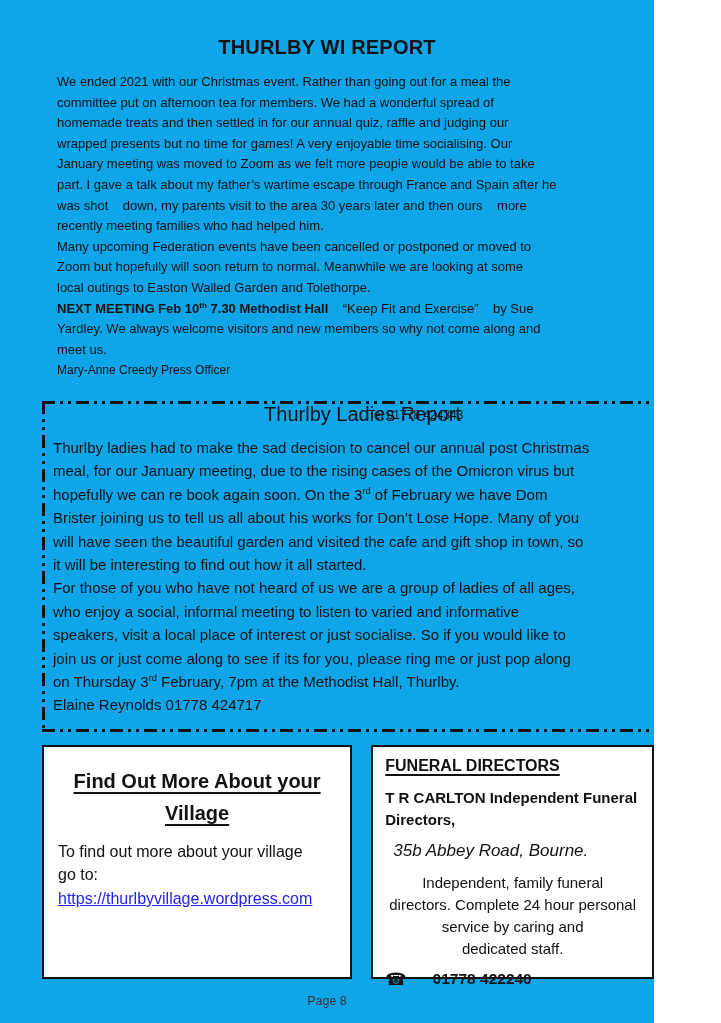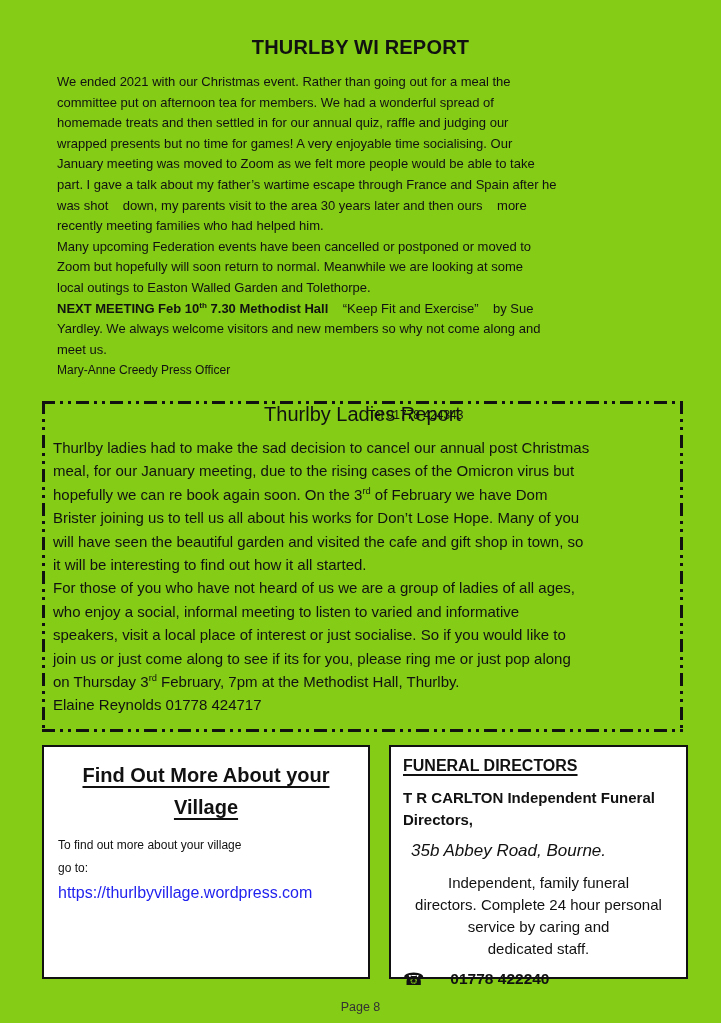--- a/index.html
+++ b/index.html
@@ -1,17 +1,17 @@
 <!DOCTYPE html>
 <html style="--link-color: #2222ee;"><head>
 <meta charset="utf-8">
 <style>
   html,body{margin:0;padding:0;background:#fff;}
   .page{
-    position:relative;width:721px;height:1023px;background:#84cc16;
+    position:relative;width:654px;height:1023px;background:#0ea5e9;
     color:#111;font-family:"Liberation Sans","DejaVu Sans",sans-serif;
     overflow:hidden;
   }
   
   .wi-title{
     text-align:center;font-size:20px;font-weight:bold;
     margin:34px 0 0;line-height:26px;letter-spacing:.2px;
   }
   .wi-body{
     margin:12px 0 0 57px;width:625px;
@@ -52,48 +52,48 @@
     text-align:center;font-size:20px;font-weight:normal;
     margin:14px 0 0;line-height:26px;
   }
   .ladies-body{
     margin:9px 16px 0 11px;font-size:15px;line-height:23.4px;
     white-space:pre-wrap;
   }
   
   .bottom-row{display:flex;margin:13px 0 0 42px;gap:19px;}
   .box{box-sizing:border-box;border:2px solid #111;height:234px;background:#fff;}
-  .village-box{width:328px;padding:6px 14px;}
+  .village-box{width:328px;padding:12px 14px;}
   .village-title{
     text-align:center;font-size:20px;font-weight:bold;line-height:32px;
     margin:6px 0 0;text-decoration:underline;
     text-decoration-thickness:2px;text-underline-offset:4px;
   }
-  .vb-text{margin:0;font-size:12px;line-height:23.5px;white-space:pre-line;}
+  .vb-text{margin:0;font-size:16px;line-height:23.5px;white-space:pre-line;}
   .vb-intro{margin-top:11px;}
   .vb-link{
     display:block;color:var(--link-color,#2222ee);
-    font-size:16px;line-height:23.5px;
+    text-decoration:underline;font-size:16px;line-height:23.5px;
     cursor:pointer;
   }
   .funeral-box{width:299px;padding:8px 12px;}
   .fd-title{
     font-size:16px;line-height:22px;margin:0;
     text-decoration:underline;text-decoration-thickness:1.5px;
     text-underline-offset:3px;display:inline-block;
   }
   .fd-name{font-size:15px;line-height:22.5px;margin:10px 0 0;}
   .fd-address{font-size:17px;line-height:22.5px;margin:8px;font-style:italic;}
   .fd-desc{font-size:15px;line-height:22px;margin:10px 0 0;white-space:pre-line;text-align:center;}
   .fd-phone{margin:7px 0 0;font-size:15px;line-height:24px;}
   .fd-phone .phone-icon{font-size:17px;vertical-align:-1px;}
   .fd-phone .phone-number{margin-left:22px;font-size:15.5px;}
   
   .page-footer{
-    text-align:center;margin-top:20px;font-size:12.5px;color:#333;
+    text-align:center;margin-top:14px;font-size:12.5px;color:#333;
     line-height:16px;
   }
 </style>
 </head>
 <body>
 
 <div class="page">
 
   <h1 class="wi-title">THURLBY WI REPORT</h1>
 

